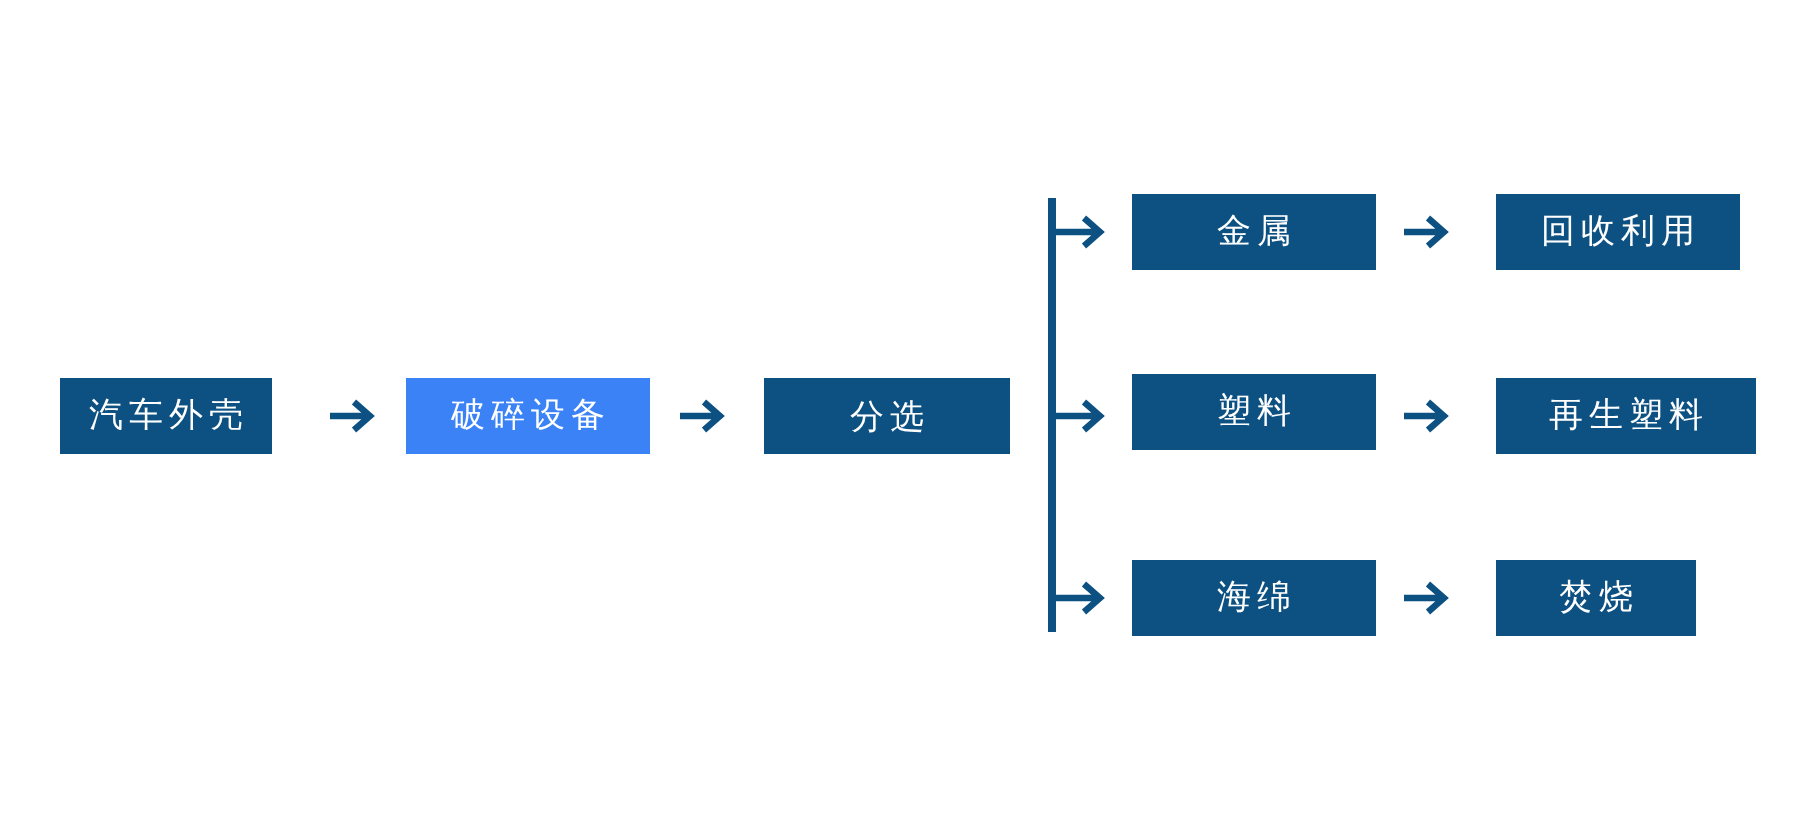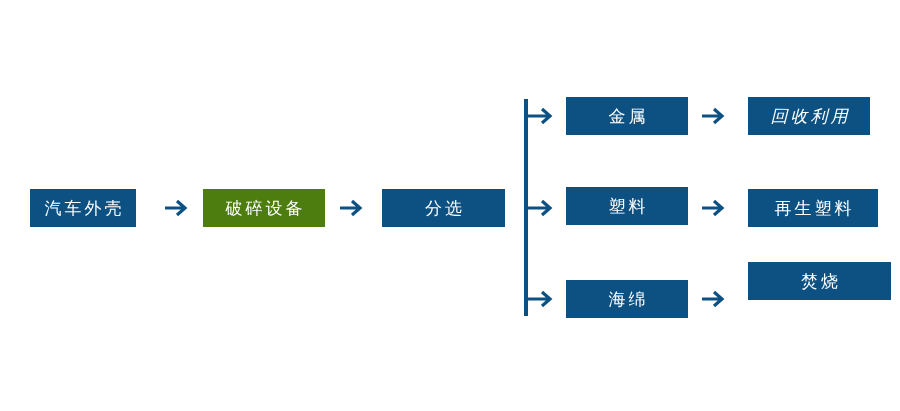--- a/index.html
+++ b/index.html
@@ -31,21 +31,21 @@
     justify-content: center;
     color: #ffffff;
     font-size: 17px;
     letter-spacing: 3px;
     text-indent: 3px;
     line-height: 1;
     white-space: nowrap;
     user-select: none;
   }
   .node.blue { background: #0d5183; }
-  .node.red  { background: #4d7c0f; }
+  .node.red  { background: #3b82f6; }
 
   
   .arrow {
     position: absolute;
     width: 30px;
     height: 22px;
     display: block;
   }
   .arrow svg { display: block; width: 30px; height: 22px; }
 
@@ -87,21 +87,21 @@
   </span>
 
   <div class="node blue" style="left:566px; top:97px; width:122px;">金属</div>
 
   <span class="arrow" style="left:700px; top:105px;">
     <svg viewBox="0 0 30 22" xmlns="http://www.w3.org/2000/svg">
       <path d="M2 11 H20 M14 4 L22 11 L14 18" fill="none" stroke="#0d5183" stroke-width="3.2" stroke-linecap="butt" stroke-linejoin="miter"></path>
     </svg>
   </span>
 
-  <div class="node blue" style="left:748px; top:97px; width:122px;font-style:italic;">回收利用</div>
+  <div class="node blue" style="left:748px; top:97px; width:122px;">回收利用</div>
 
   <span class="arrow" style="left:528px; top:197px;">
     <svg viewBox="0 0 30 22" xmlns="http://www.w3.org/2000/svg">
       <path d="M0 11 H20 M14 4 L22 11 L14 18" fill="none" stroke="#0d5183" stroke-width="3.2" stroke-linecap="butt" stroke-linejoin="miter"></path>
     </svg>
   </span>
 
   <div class="node blue" style="left:566px; top:187px; width:122px;">塑料</div>
 
   <span class="arrow" style="left:700px; top:197px;">
@@ -119,15 +119,15 @@
   </span>
 
   <div class="node blue" style="left:566px; top:280px; width:122px;">海绵</div>
 
   <span class="arrow" style="left:700px; top:288px;">
     <svg viewBox="0 0 30 22" xmlns="http://www.w3.org/2000/svg">
       <path d="M2 11 H20 M14 4 L22 11 L14 18" fill="none" stroke="#0d5183" stroke-width="3.2" stroke-linecap="butt" stroke-linejoin="miter"></path>
     </svg>
   </span>
 
-  <div class="node blue" style="left:748px; top:262px; width:143px;">焚烧</div>
+  <div class="node blue" style="left:748px; top:280px; width:100px;">焚烧</div>
 
 </div>
 
 </body></html>

